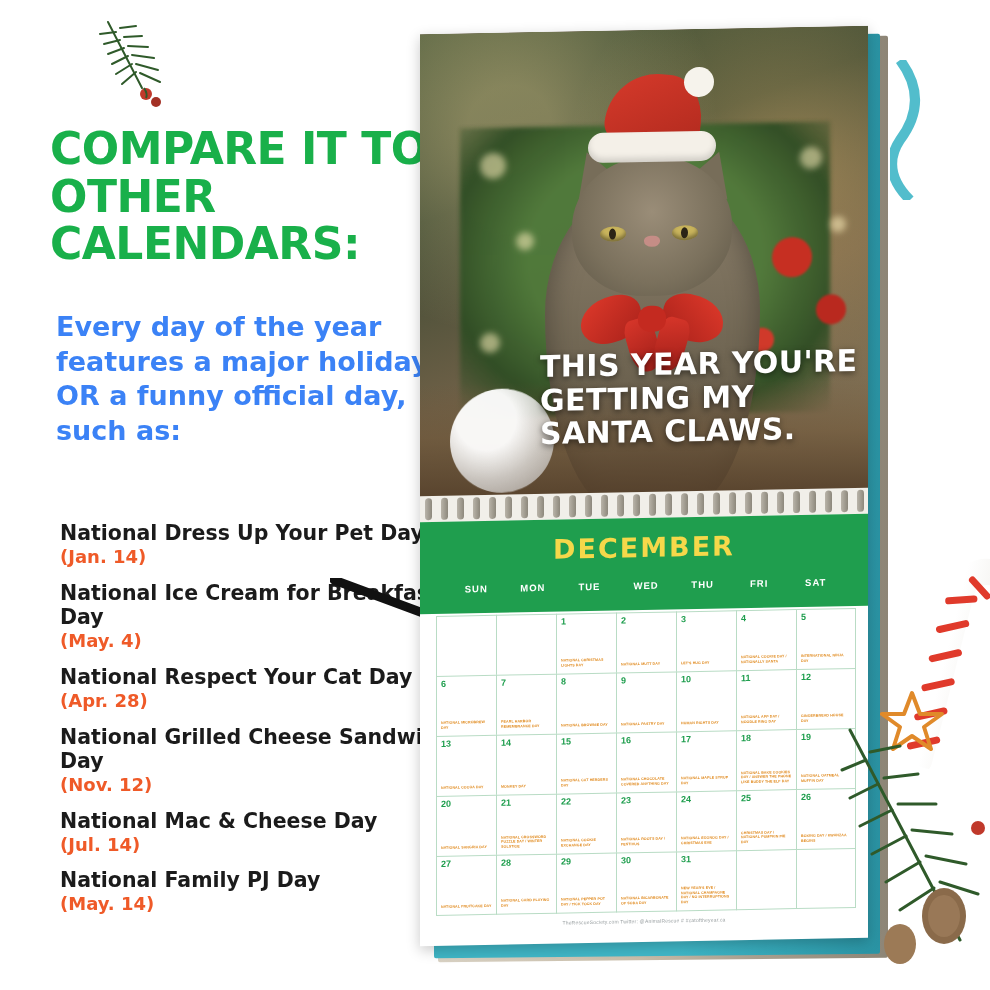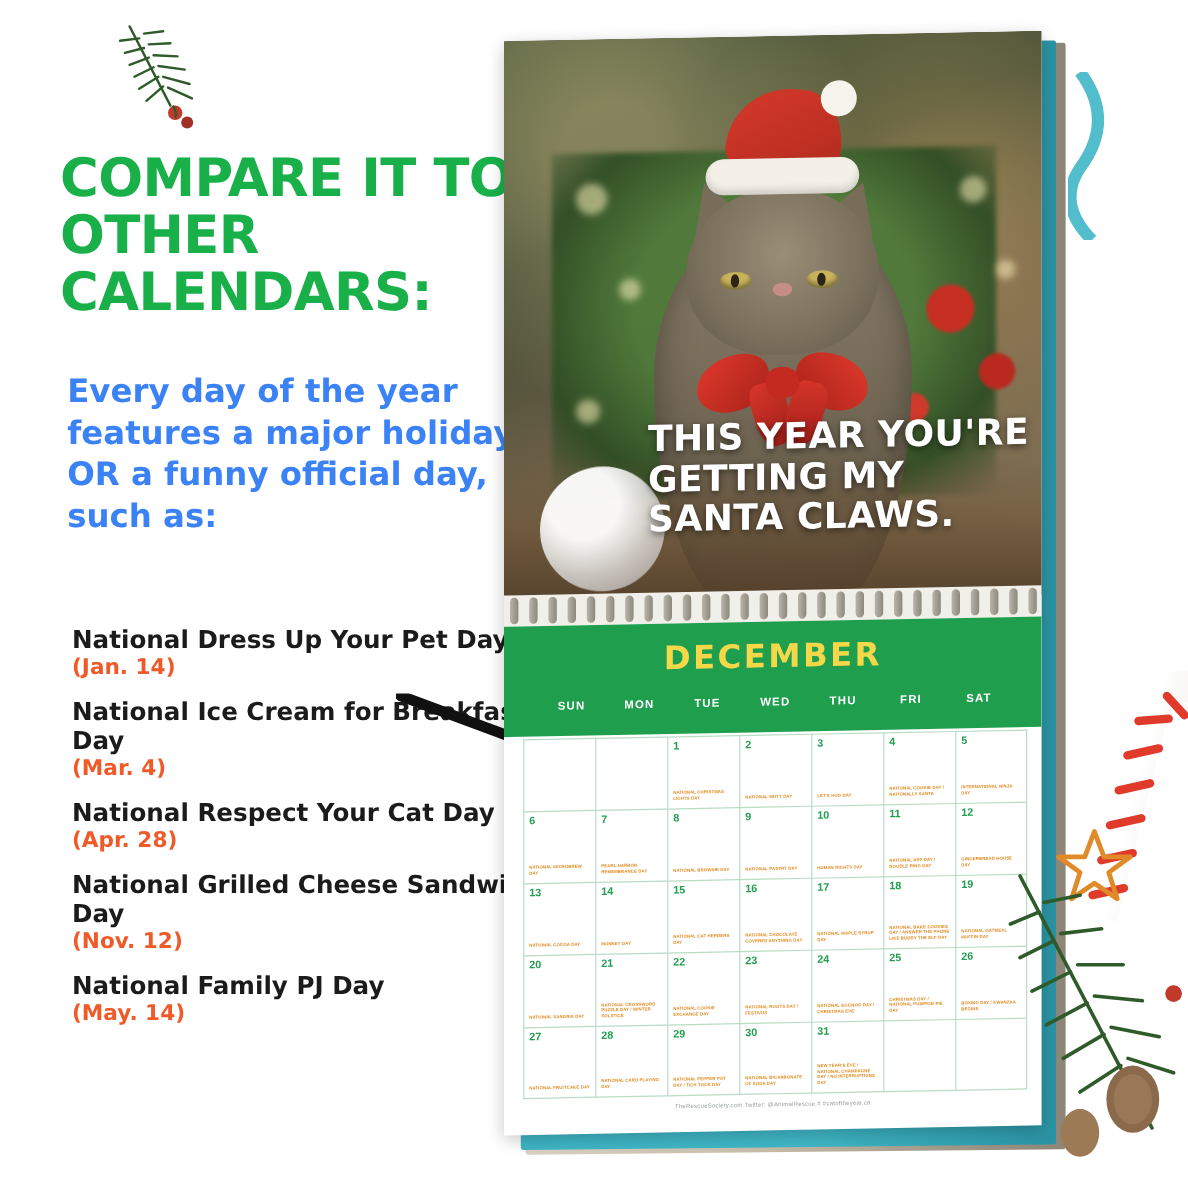--- a/index.html
+++ b/index.html
@@ -421,29 +421,33 @@
   <div id="headline">COMPARE IT TO OTHER CALENDARS:</div>
   <div id="subhead">Every day of the year features a major holiday OR a funny official day, such as:</div>
 
   <div id="holiday-list">
     <div class="holiday-item">
       <div class="holiday-name">National Dress Up Your Pet Day</div>
       <div class="holiday-date">(Jan. 14)</div>
     </div>
     <div class="holiday-item">
       <div class="holiday-name">National Ice Cream for Breakfast Day</div>
-      <div class="holiday-date">(Mar. 4)</div>
+      <div class="holiday-date">(May. 4)</div>
     </div>
     <div class="holiday-item">
       <div class="holiday-name">National Respect Your Cat Day</div>
       <div class="holiday-date">(Apr. 28)</div>
     </div>
     <div class="holiday-item">
       <div class="holiday-name">National Grilled Cheese Sandwich Day</div>
       <div class="holiday-date">(Nov. 12)</div>
+    </div>
+    <div class="holiday-item">
+      <div class="holiday-name">National Mac &amp; Cheese Day</div>
+      <div class="holiday-date">(Jul. 14)</div>
     </div>
     <div class="holiday-item">
       <div class="holiday-name">National Family PJ Day</div>
       <div class="holiday-date">(May. 14)</div>
     </div>
   </div>
 </div>
 
 <div id="arrow">
   <svg viewBox="0 0 160 70" width="160" height="70">

